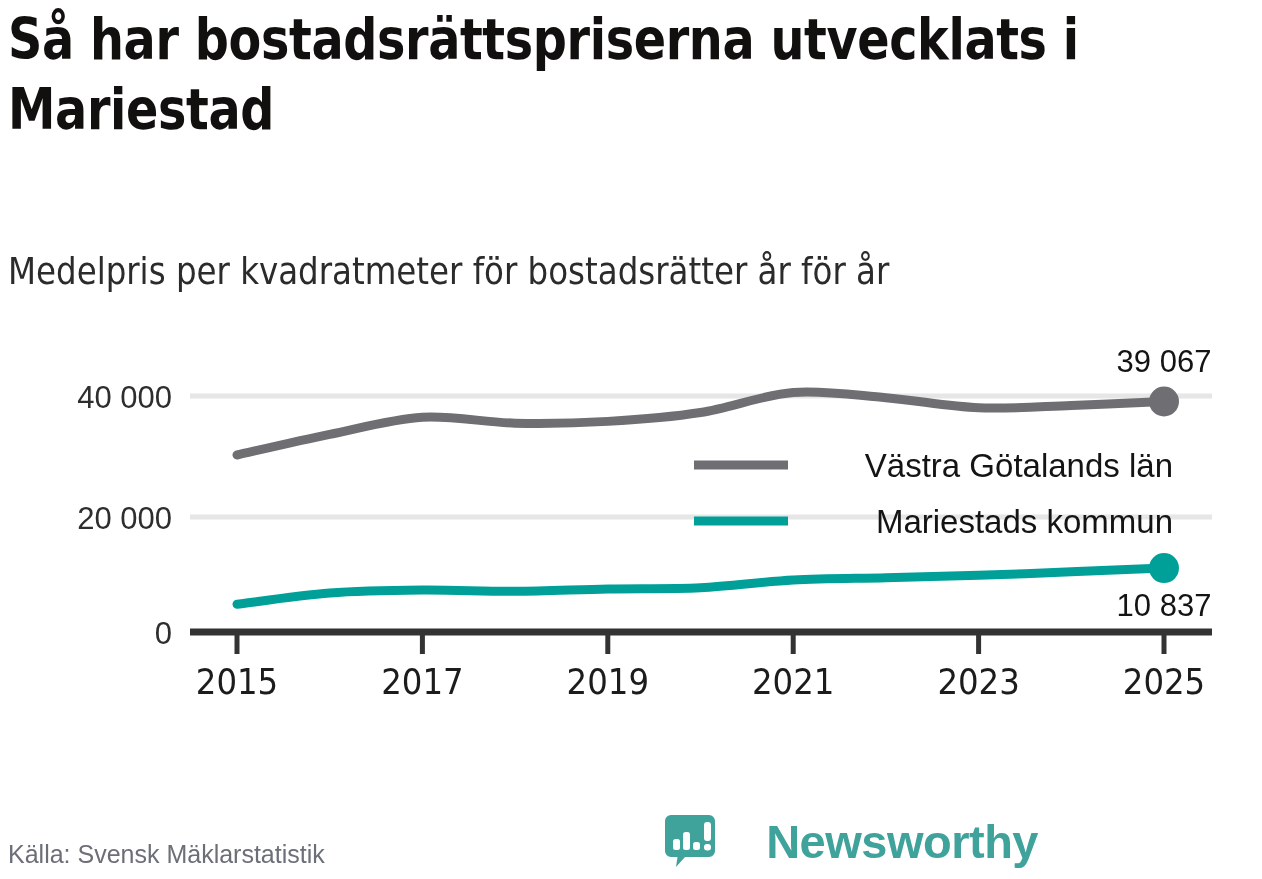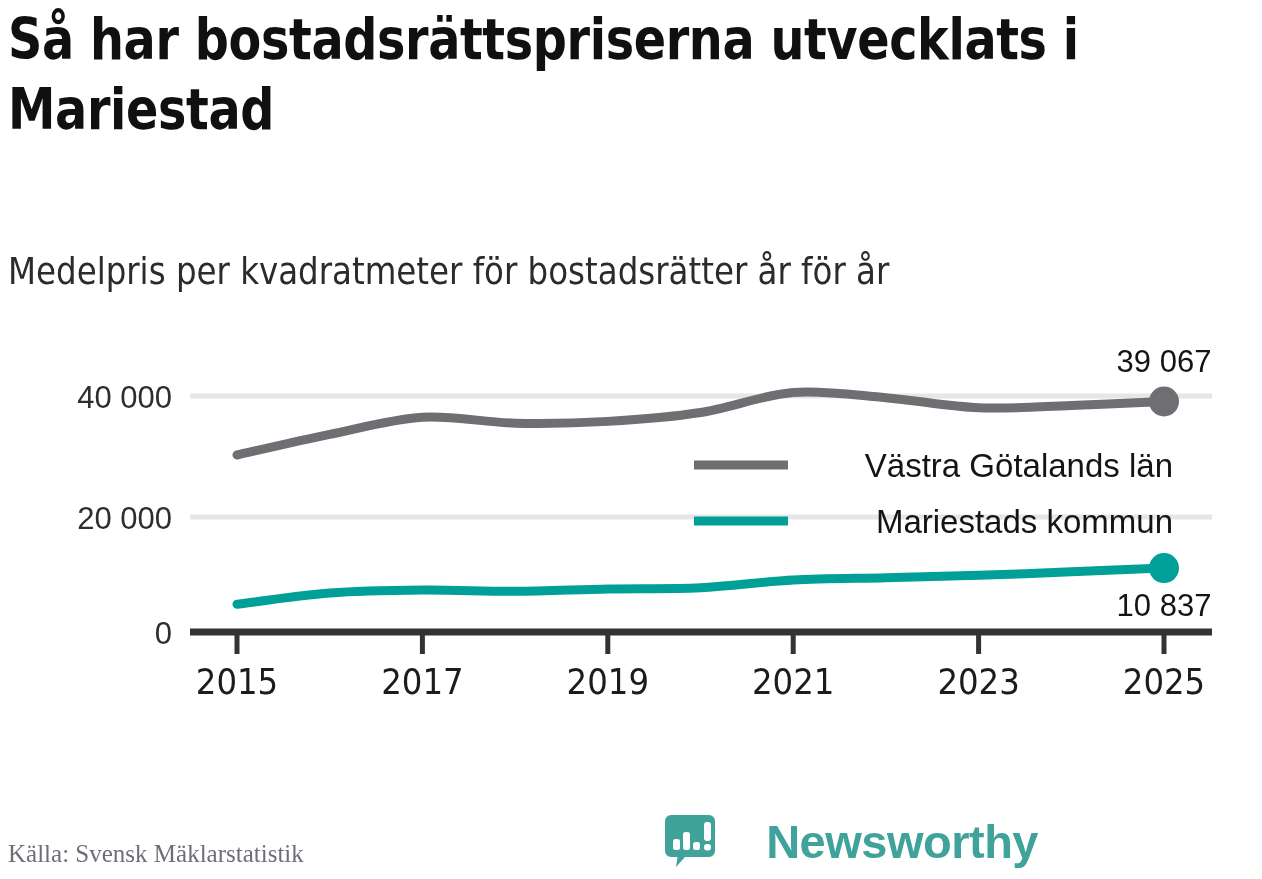--- a/index.html
+++ b/index.html
@@ -81,21 +81,21 @@
     font-size: 33px;
     fill: #141414;
     text-anchor: end;
   }
 
   
   #footer-source {
     position: absolute;
     left: 8px;
     top: 840px;
-    font-family: Liberation Serif, serif;
+    font-family: Liberation Sans, sans-serif;
     font-size: 25px;
     color: #6c6f77;
     white-space: nowrap;
   }
   #logo {
     position: absolute;
     right: 6px;
     top: 810px;
     height: 62px;
     display: flex;

